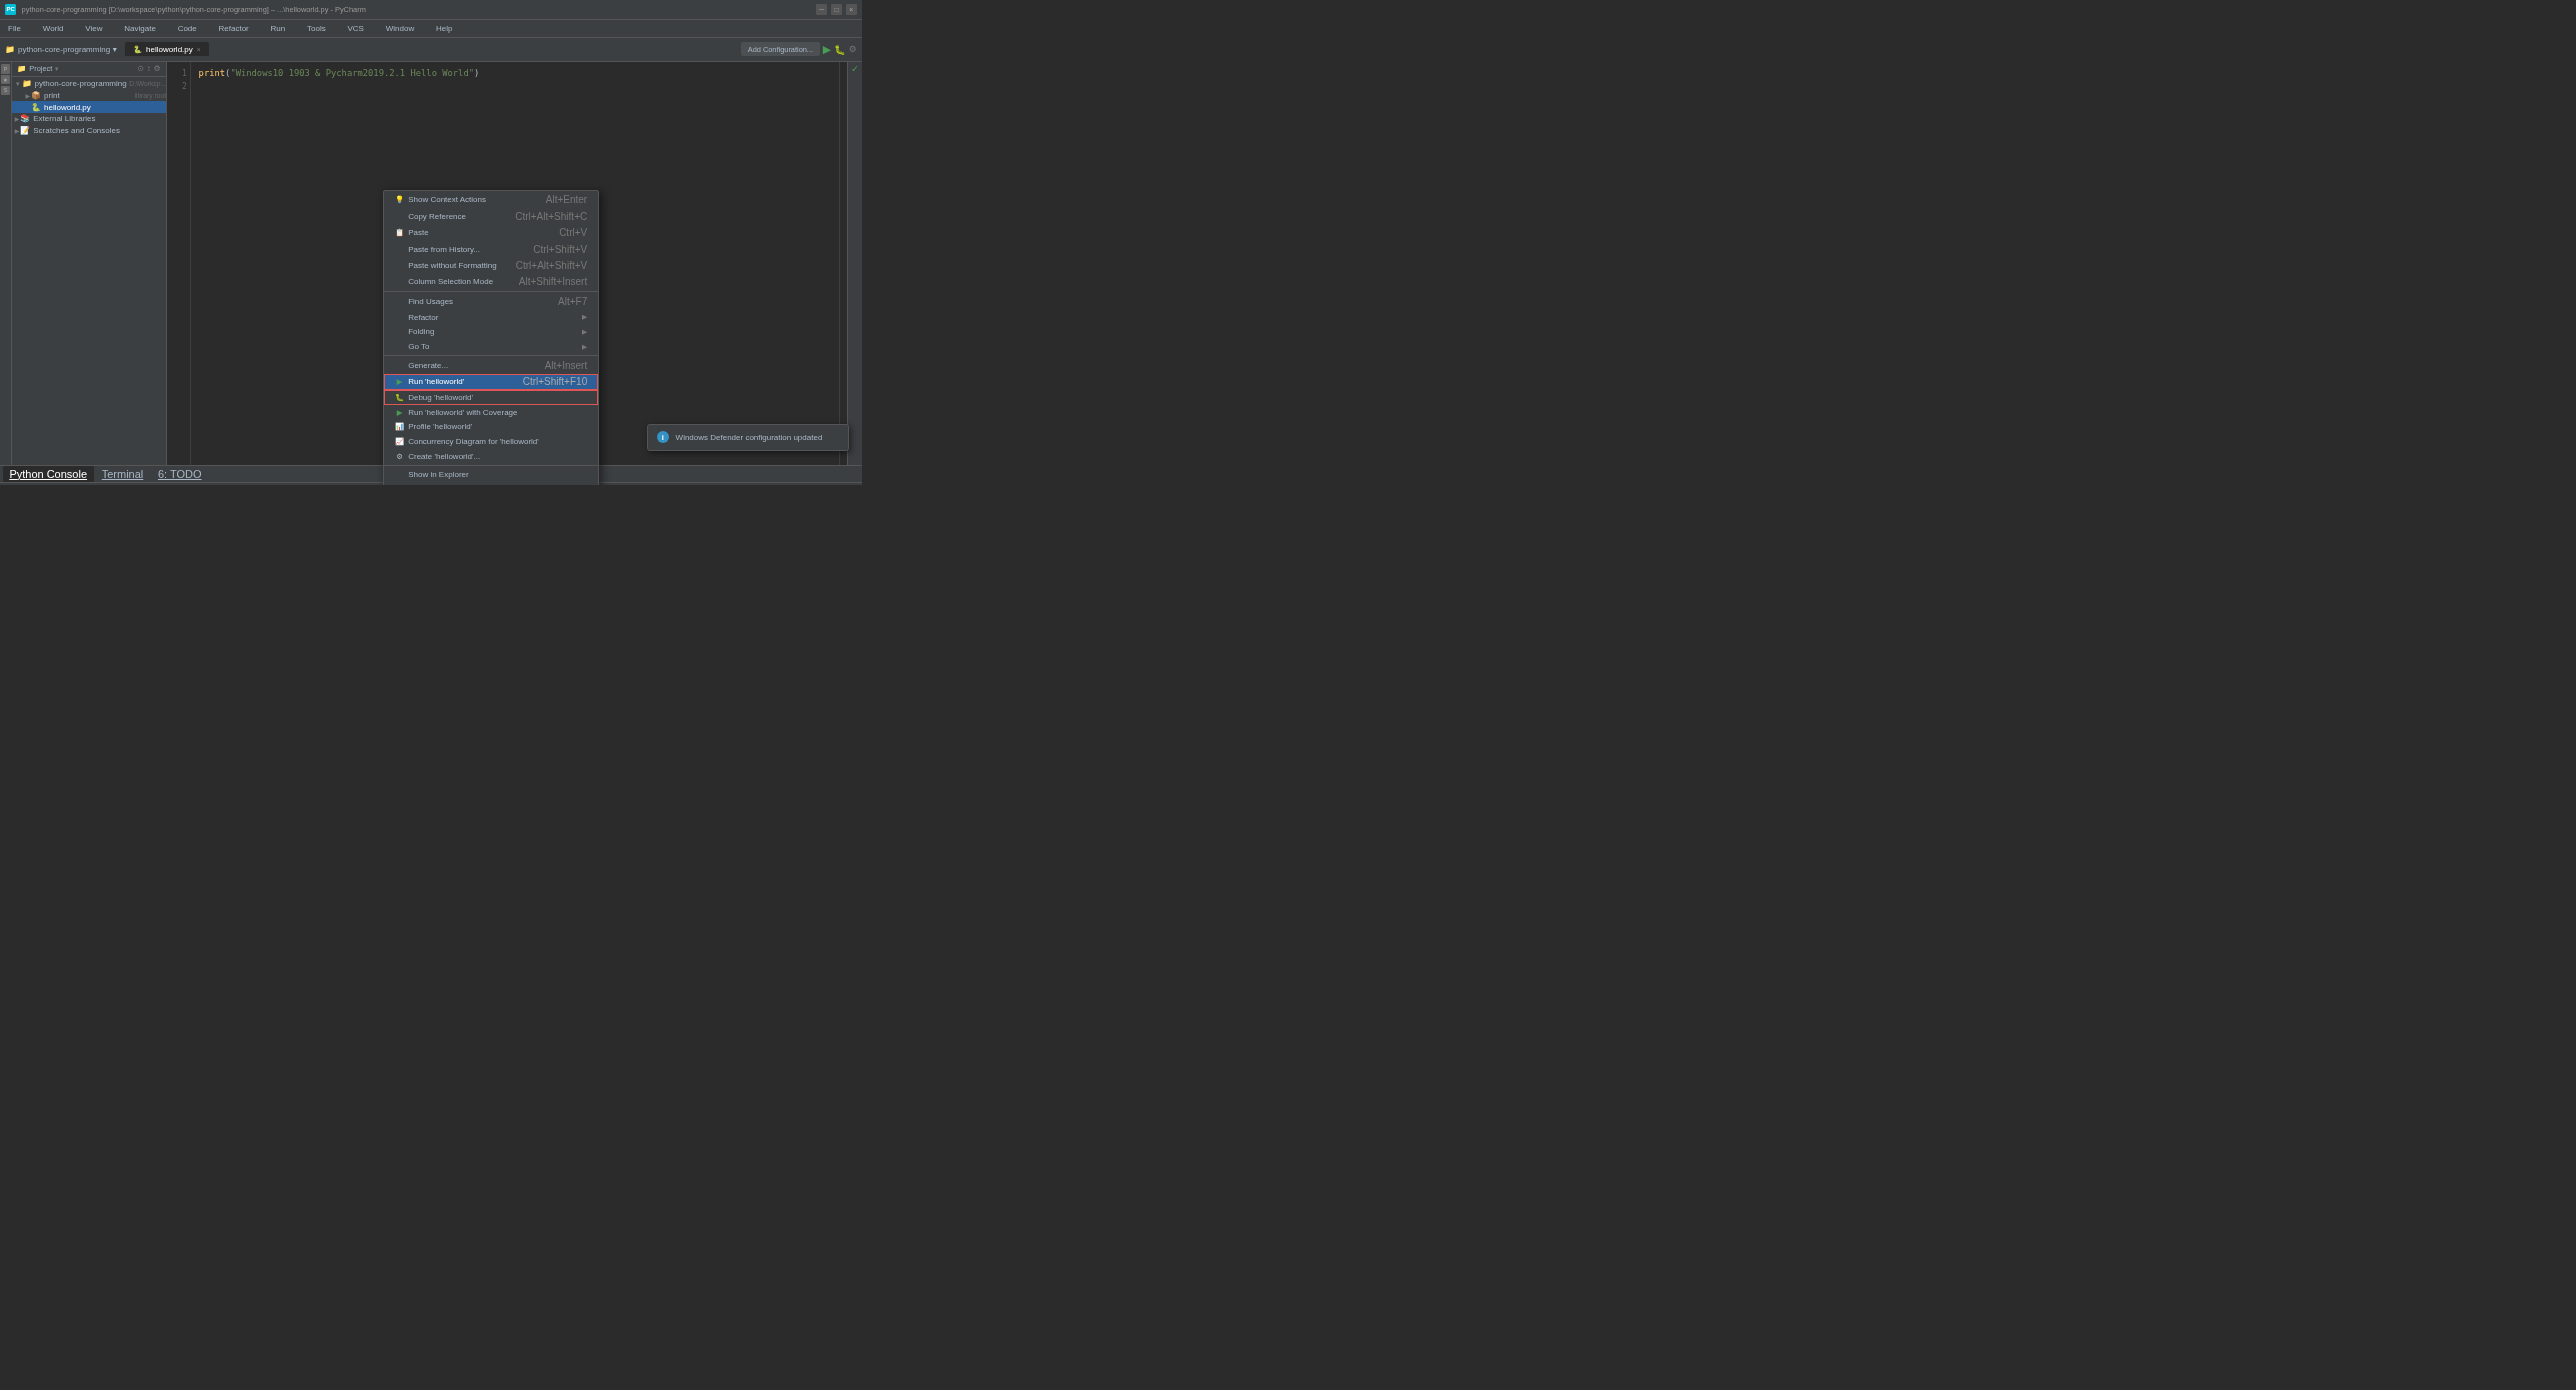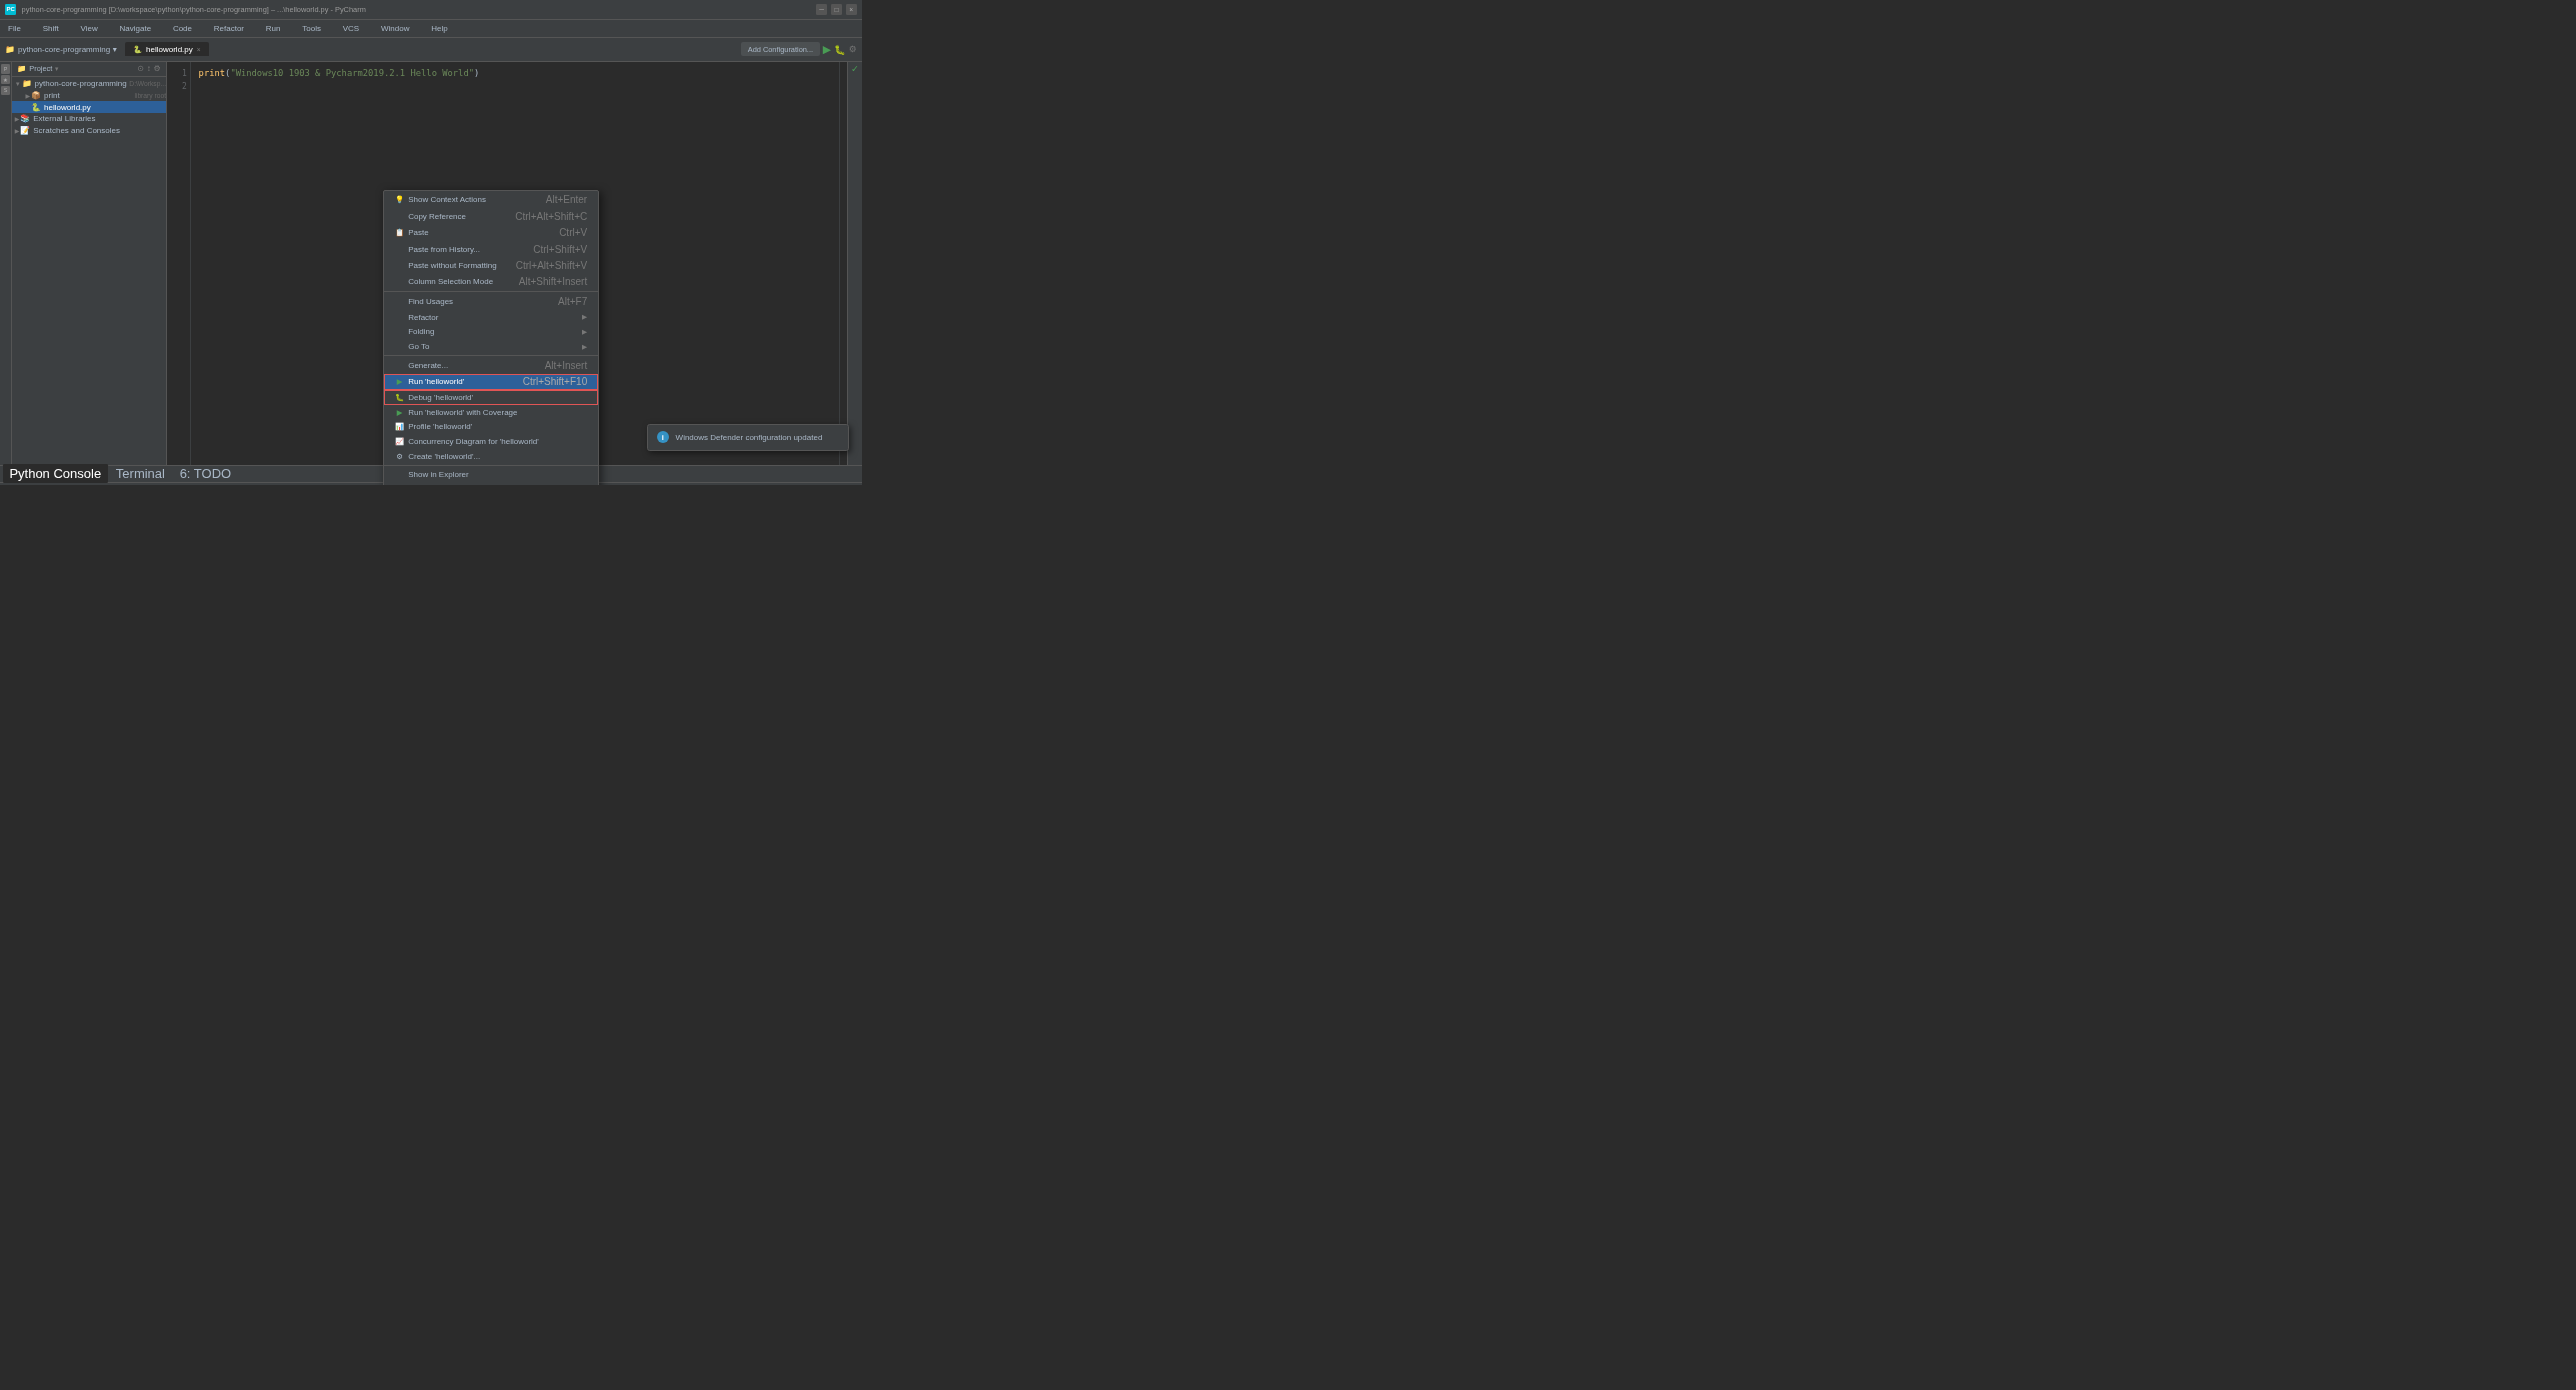--- a/index.html
+++ b/index.html
@@ -282,24 +282,25 @@
       height: 17.5px;
       background: #3c3f41;
       display: flex;
       align-items: center;
       padding: 0 2.7px;
       gap: 1.3px;
       border-top: 0.7px solid #555;
     }
     .bottom-tab {
       padding: 2px 6.7px;
-      font-size: 13px;
+      font-size: 11px;
       color: #a9b7c6;
       cursor: pointer;
       border-radius: 1.3px;
+      text-decoration: underline;
     }
     .bottom-tab.active { background: #2b2b2b; color: #fff; }
 
     
     .notification {
       position: absolute;
       bottom: 34px;
       right: 13.5px;
       width: 202px;
       background: #3c3f41;
@@ -332,21 +333,21 @@
   </div>
   <div class="title-bar-right">
     <div class="title-btn">─</div>
     <div class="title-btn">□</div>
     <div class="title-btn">×</div>
   </div>
 </div>
 
 <div class="menu-bar">
   <span class="menu-item">File</span>
-  <span class="menu-item">Shift</span>
+  <span class="menu-item">World</span>
   <span class="menu-item">View</span>
   <span class="menu-item">Navigate</span>
   <span class="menu-item">Code</span>
   <span class="menu-item">Refactor</span>
   <span class="menu-item">Run</span>
   <span class="menu-item">Tools</span>
   <span class="menu-item">VCS</span>
   <span class="menu-item">Window</span>
   <span class="menu-item">Help</span>
 </div>

